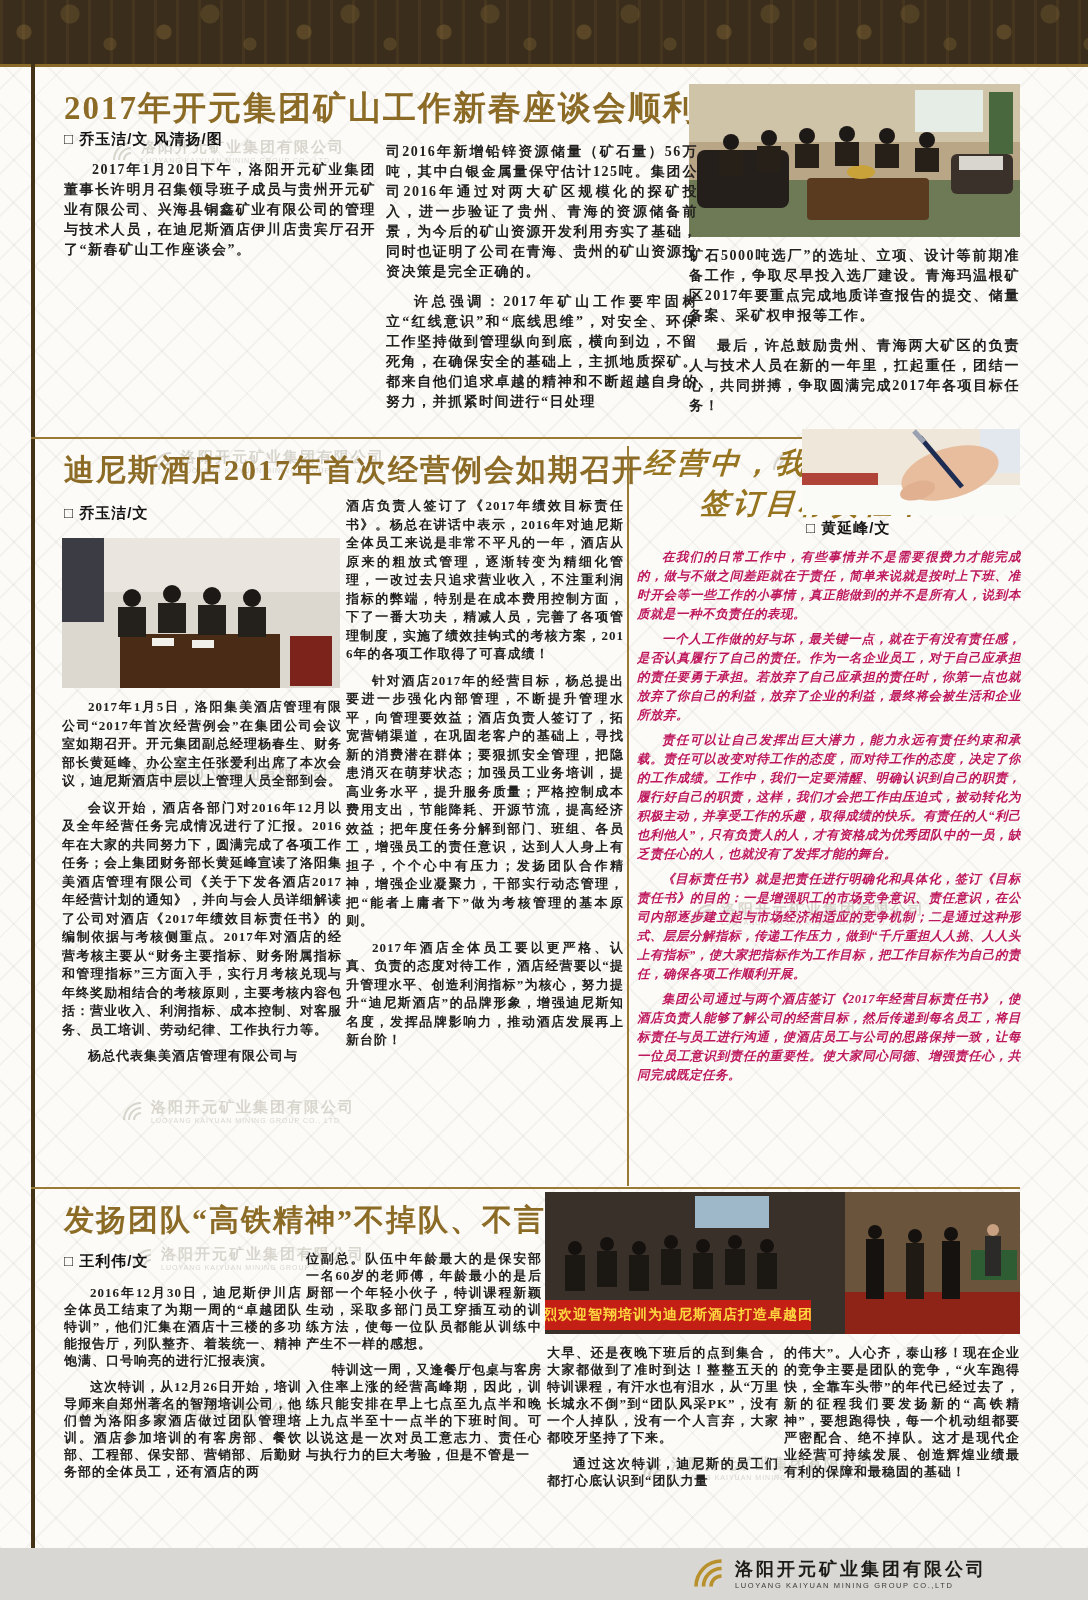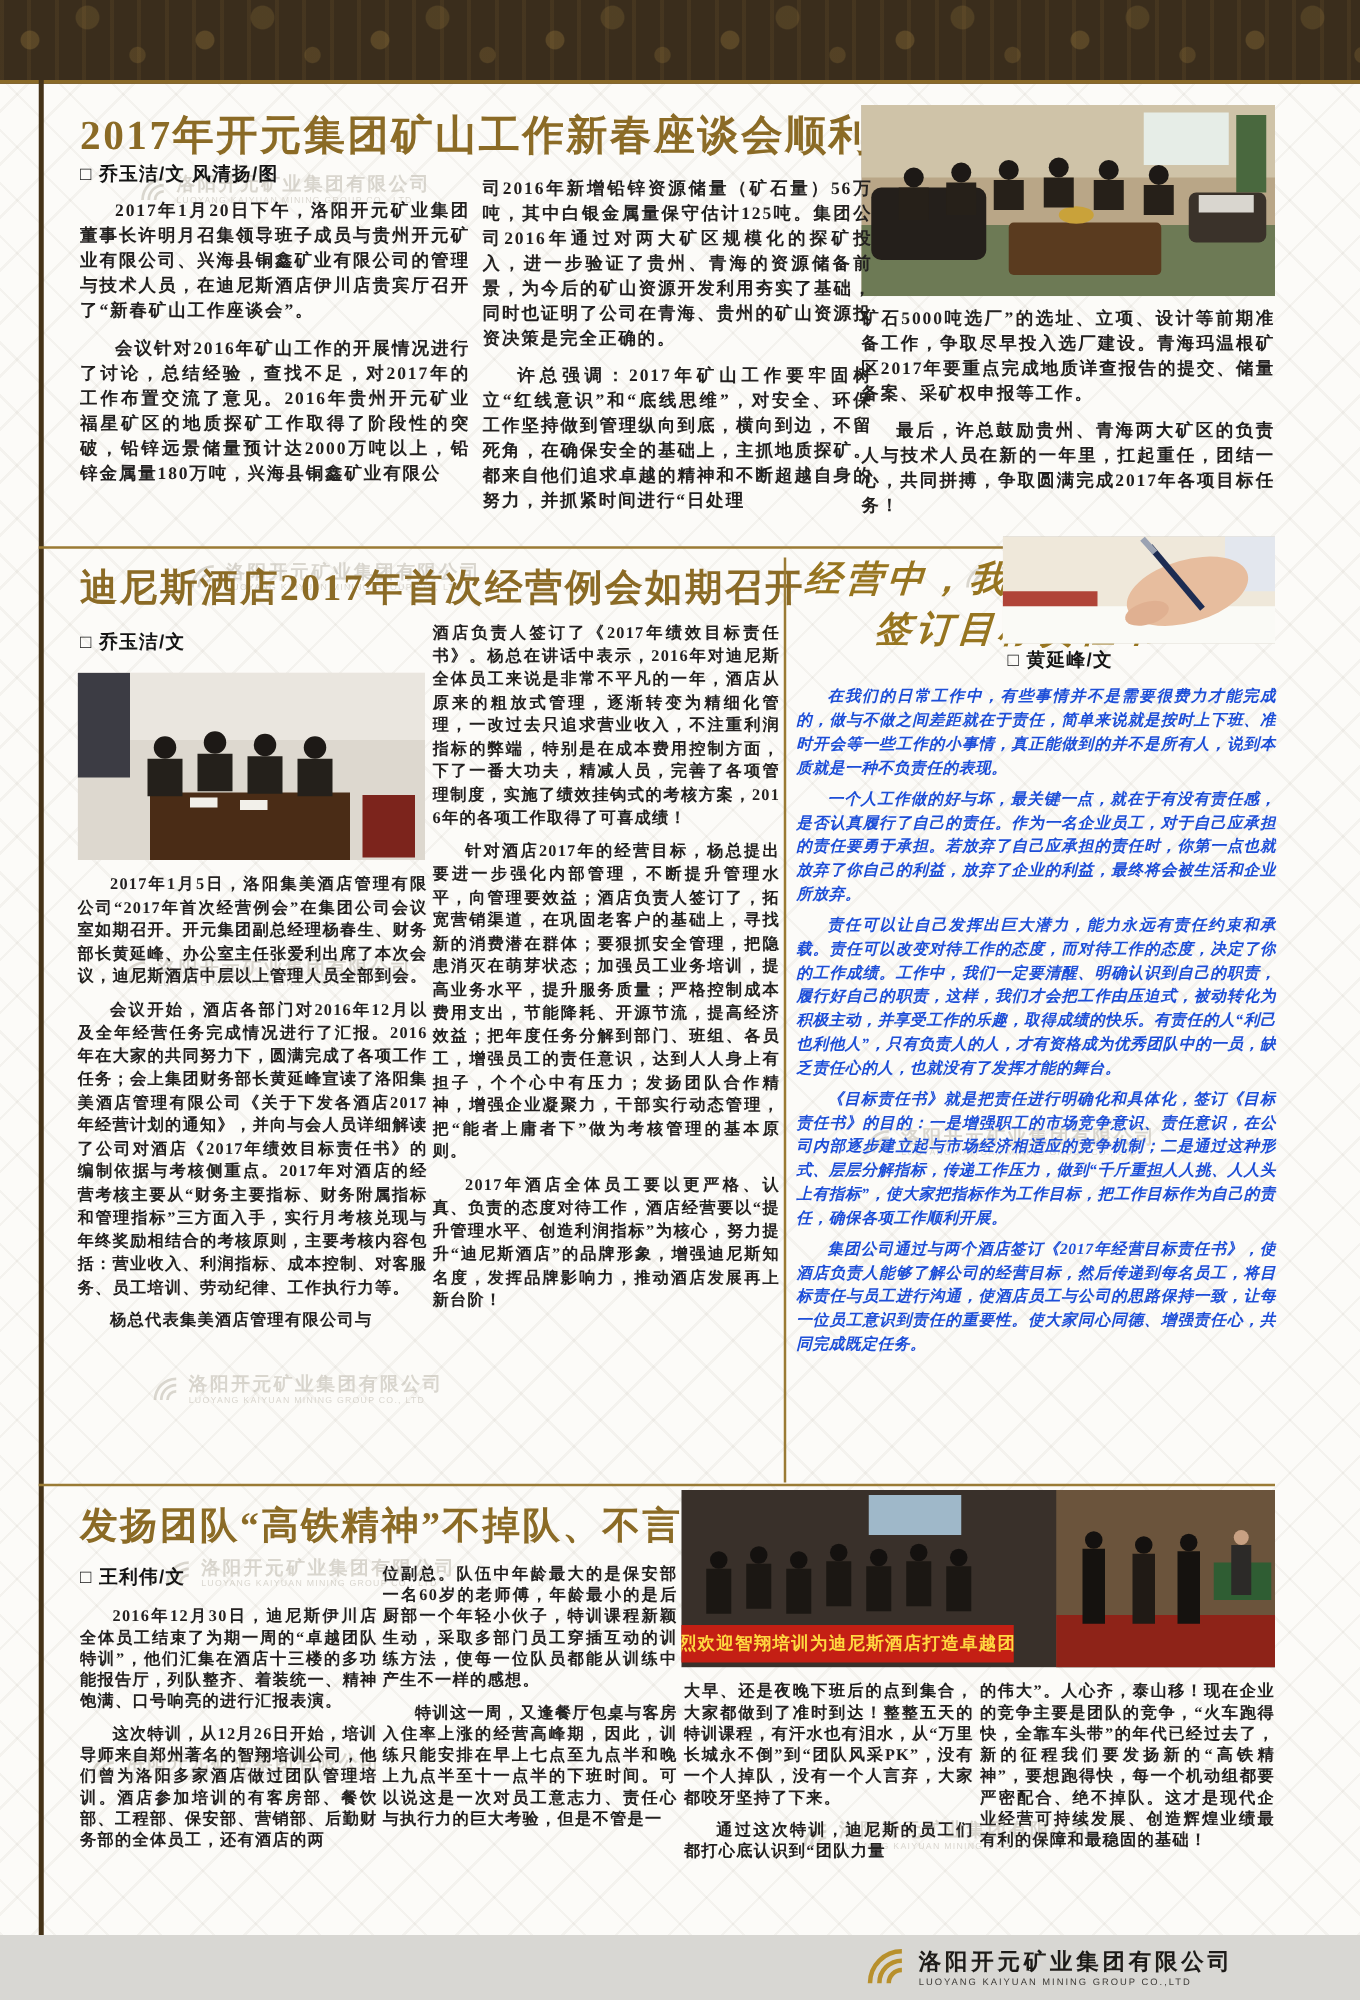--- a/index.html
+++ b/index.html
@@ -29,21 +29,21 @@
         font-size:15px;color:#141414;letter-spacing:1px;white-space:nowrap;}
 
   
   .bcol{position:absolute;text-align:justify;word-break:break-all;overflow:hidden;color:#232120;}
   .bcol p{margin:0;text-indent:2em;font-weight:700;}
   .bcol p.cont{text-indent:0;}
   .a1 p{font-size:14px;line-height:20px;letter-spacing:1.5px;margin-bottom:10px;}
   .a2 p{font-size:13px;line-height:18.5px;letter-spacing:1px;margin-bottom:8px;}
   .a4 p{font-size:13px;line-height:17px;letter-spacing:1px;margin-bottom:9px;}
   .resp p{font-size:12.5px;line-height:19px;letter-spacing:.5px;margin-bottom:6px;
-        font-style:italic;font-weight:600;color:#1d4ed8;}
+        font-style:italic;font-weight:600;color:#be185d;}
 
   .resp-title{position:absolute;font-style:italic;font-weight:800;color:#977520;
         letter-spacing:4px;font-size:29px;white-space:nowrap;transform:skewX(-4deg);}
 
   
   .photo{position:absolute;overflow:hidden;box-shadow:0 0 0 1px rgba(0,0,0,.15) inset;}
   .photo svg{display:block;}
   .photo-banner{position:absolute;left:0;bottom:4px;width:56%;height:30px;background:#c41f14;
         color:#ffd840;font-family:"Liberation Sans",sans-serif;font-weight:800;font-size:14px;
         display:flex;align-items:center;justify-content:center;letter-spacing:1px;white-space:nowrap;overflow:hidden;}
@@ -205,21 +205,20 @@
         <rect x="146" y="58" width="24" height="24" fill="#262019"></rect>
       <circle cx="198" cy="52" r="8" fill="#1d1916"></circle>
         <rect x="186" y="60" width="24" height="24" fill="#262019"></rect>
       <circle cx="238" cy="56" r="8" fill="#1d1916"></circle>
         <rect x="226" y="64" width="24" height="24" fill="#262019"></rect>
     </svg>
   </div>
 
   <div class="bcol a1" style="left:64px;top:160px;width:312px;height:268px">
     <p>2017年1月20日下午，洛阳开元矿业集团董事长许明月召集领导班子成员与贵州开元矿业有限公司、兴海县铜鑫矿业有限公司的管理与技术人员，在迪尼斯酒店伊川店贵宾厅召开了“新春矿山工作座谈会”。</p>
-    <p>会议针对2016年矿山工作的开展情况进行了讨论，总结经验，查找不足，对2017年的工作布置交流了意见。2016年贵州开元矿业福星矿区的地质探矿工作取得了阶段性的突破，铅锌远景储量预计达2000万吨以上，铅锌金属量180万吨，兴海县铜鑫矿业有限公</p>
   </div>
   <div class="bcol a1" style="left:386px;top:142px;width:312px;height:288px">
     <p class="cont">司2016年新增铅锌资源储量（矿石量）56万吨，其中白银金属量保守估计125吨。集团公司2016年通过对两大矿区规模化的探矿投入，进一步验证了贵州、青海的资源储备前景，为今后的矿山资源开发利用夯实了基础，同时也证明了公司在青海、贵州的矿山资源投资决策是完全正确的。</p>
     <p>许总强调：2017年矿山工作要牢固树立“红线意识”和“底线思维”，对安全、环保工作坚持做到管理纵向到底，横向到边，不留死角，在确保安全的基础上，主抓地质探矿。都来自他们追求卓越的精神和不断超越自身的努力，并抓紧时间进行“日处理</p>
   </div>
   <div class="bcol a1" style="left:689px;top:246px;width:331px;height:184px">
     <p class="cont">矿石5000吨选厂”的选址、立项、设计等前期准备工作，争取尽早投入选厂建设。青海玛温根矿区2017年要重点完成地质详查报告的提交、储量备案、采矿权申报等工作。</p>
     <p>最后，许总鼓励贵州、青海两大矿区的负责人与技术人员在新的一年里，扛起重任，团结一心，共同拼搏，争取圆满完成2017年各项目标任务！</p>
   </div>
 

